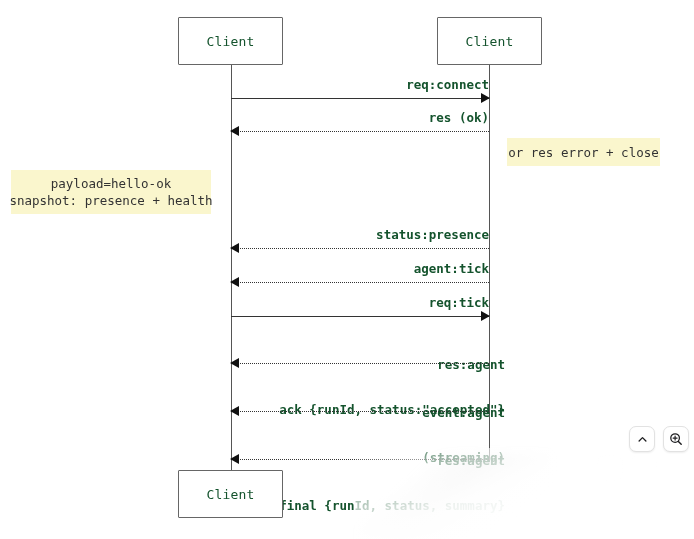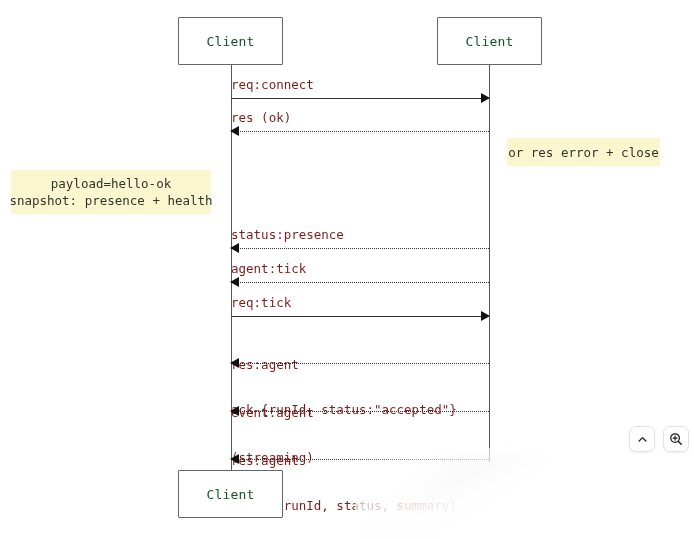--- a/index.html
+++ b/index.html
@@ -79,28 +79,29 @@
   .msg.to-left .head {
     left: -1px;
     border-top: 5px solid transparent;
     border-bottom: 5px solid transparent;
     border-right: 9px solid #111111;
   }
   .msg .label {
     position: absolute;
     left: 0;
     width: 100%;
-    text-align: left;
+    text-align: right;
     font-size: 12.5px;
-    color: #7f1d1d;
+    color: #14532d;
     line-height: 15px;
     white-space: pre;
+    font-weight: bold;
   }
   .msg .label.one-line { top: -21px; }
-  .msg .label.two-line { top: -36px; }
+  .msg .label.two-line { top: -36px; margin-left: 16px; }
 
   
   .note {
     position: absolute;
     box-sizing: border-box;
     background: #faf6cd;
     color: #333333;
     font-size: 12.5px;
     line-height: 17px;
     display: flex;

